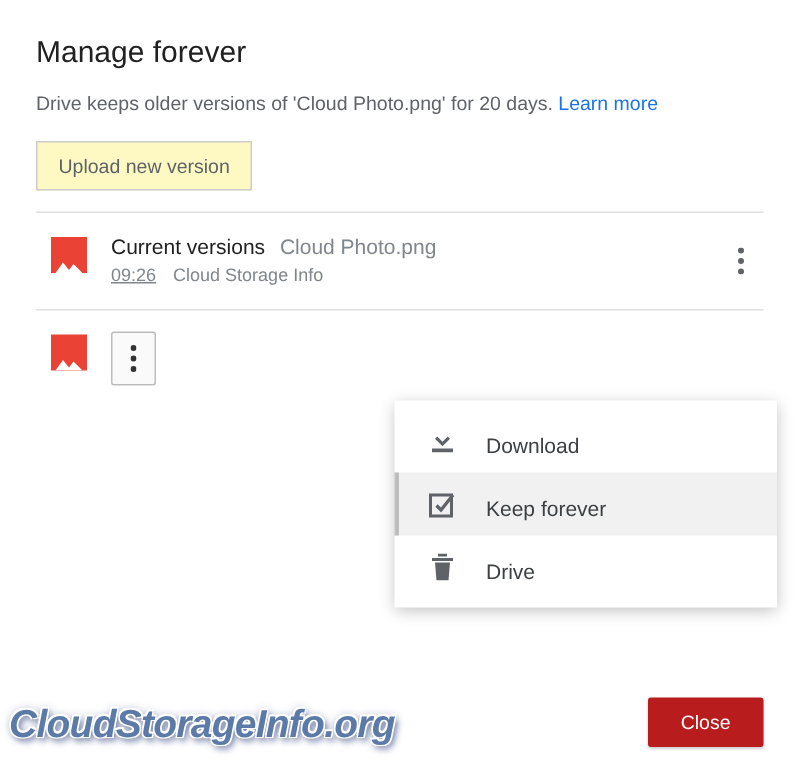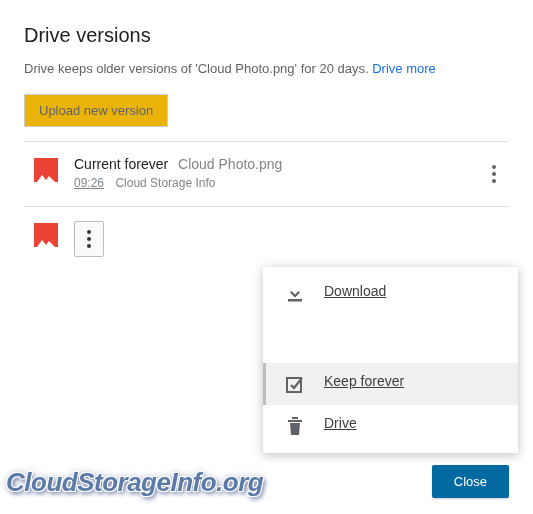--- a/index.html
+++ b/index.html
@@ -27,21 +27,21 @@
   }
   .desc a {
     color: #1a73e8;
     text-decoration: none;
     cursor: pointer;
   }
   .upload-btn {
     display: inline-block;
     font-size: 13px;
     color: #5f6368;
-    background: #eab308;
+    background: #fef9c3;
     border: 1px solid #ccc;
     padding: 8px 14px;
     cursor: pointer;
     margin-bottom: 14px;
   }
   .divider {
     border: none;
     border-top: 1px solid #e0e0e0;
   }
   .version-row {
@@ -93,32 +93,30 @@
     top: 267px;
     left: 263px;
     width: 255px;
     background: #fff;
     box-shadow: 0 2px 10px rgba(0,0,0,0.25);
     z-index: 10;
     padding: 6px 0;
   }
   .menu-item {
     display: flex;
-    align-items: flex-start;
+    align-items: flex-end;
     padding: 10px 18px;
     font-size: 14px;
     color: #3c4043;
     cursor: pointer;
     border-left: 3px solid transparent;
-    text-decoration: underline;
   }
   .menu-item.hover {
     background: #f1f1f1;
     border-left: 3px solid #bdbdbd;
-    margin-top: 48px;
   }
   .menu-item .micon {
     width: 22px;
     height: 22px;
     margin-right: 18px;
     color: #5f6368;
     display: flex;
     align-items: center;
     justify-content: center;
   }
@@ -139,51 +137,51 @@
     font-style: italic;
     font-weight: bold;
     color: #5b7aa8;
     text-shadow:
       -1px -1px 0 #fff, 1px -1px 0 #fff, -1px 1px 0 #fff, 1px 1px 0 #fff,
       0 0 6px rgba(40,60,120,0.5),
       2px 3px 4px rgba(40,60,120,0.6);
     letter-spacing: -0.5px;
   }
   .close-btn {
-    background: #0369a1;
+    background: #b91c1c;
     color: #fff;
     border: none;
     font-size: 13px;
     font-weight: 500;
     padding: 9px 22px;
     border-radius: 2px;
     cursor: pointer;
     box-shadow: 0 1px 2px rgba(0,0,0,0.2);
   }
 </style>
 </head>
 <body>
 
 <div class="dialog">
-  <h1 class="title">Drive versions</h1>
+  <h1 class="title">Manage forever</h1>
   <p class="desc">
-    <span>Drive keeps older versions of 'Cloud Photo.png' for 20 days. </span><a>Drive more</a>
+    <span>Drive keeps older versions of 'Cloud Photo.png' for 20 days. </span><a>Learn more</a>
   </p>
   <button class="upload-btn">Upload new version</button>
   <hr class="divider">
 
   <div class="version-row">
     <div class="thumb">
       <svg width="18" height="10" viewBox="0 0 18 10">
           <polygon points="0,10 5,3 9,8 12,4 18,10" fill="#fff"></polygon>
         </svg>
     </div>
     <div class="vinfo">
       <div class="vline1">
-        <span class="vname">Current forever</span>
+        <span class="vname">Current versions</span>
         <span class="vfile">Cloud Photo.png</span>
       </div>
       <div class="vline2">
         <span class="vtime">09:26</span>
         <span>Cloud Storage Info</span>
       </div>
     </div>
     <div class="more-btn">
       <svg width="4" height="18" viewBox="0 0 4 18">
           <circle cx="2" cy="2" r="2" fill="#5f6368"></circle>

